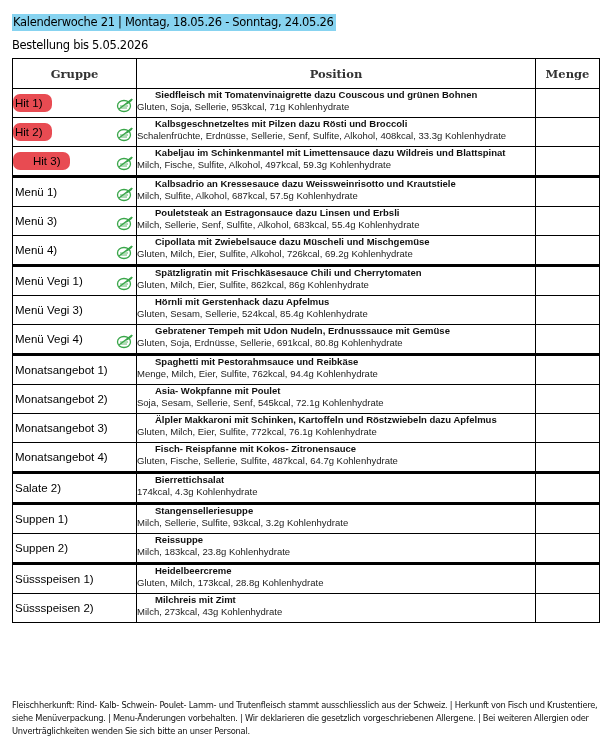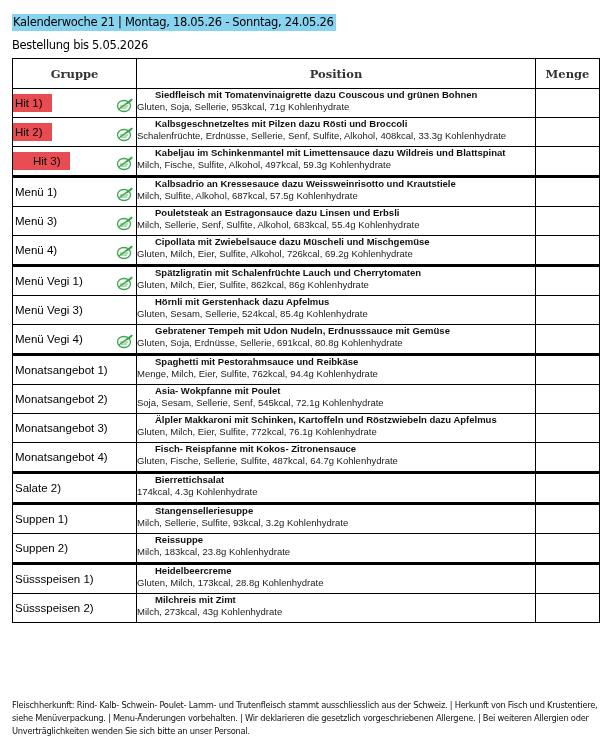--- a/index.html
+++ b/index.html
@@ -21,21 +21,21 @@
     table.menu th {
       height: 29px; font-family: "DejaVu Serif", serif; font-weight: bold; font-size: 11.5px; color: #333;
       text-align: center; vertical-align: middle;
     }
     col.c-group { width: 124px; }
     col.c-pos { width: 399px; }
     col.c-qty { width: 64px; }
     tr.item td { height: 28px; }
     tr.item.thick td { border-bottom: 3px solid #000; }
     td.group { position: relative; font-size: 11.5px; vertical-align: middle; padding-left: 3px; }
-    .group-label { display: inline-block; padding: 2px 5px 2px 2px; line-height: 14px; }
+    .group-label { display: inline-block; padding: 2px 5px 2px 2px; line-height: 14px; border-radius: 7px; }
     .group-label.hit { background: #e84b52; padding-right: 10px; }
     .eco {
       position: absolute; right: 2px; top: 50%; width: 18px; height: 16px; margin-top: -6px;
     }
     td.position { vertical-align: top; padding: 2px 0 0 3px; overflow: hidden; white-space: nowrap; }
     .dish { font-size: 9.5px; font-weight: bold; line-height: 12px; color: #111; margin-left: 18px; }
     .info { font-size: 9.5px; line-height: 12px; color: #222; }
     td.qty { }
     .footer {
       position: absolute; left: 12px; top: 699px; width: 592px;
@@ -155,21 +155,21 @@
       <tr class="item">
         <td class="group"><span class="group-label">Menü Vegi 1)</span><span class="eco">
   <svg viewBox="0 0 18 16" width="18" height="16">
     <ellipse cx="8" cy="9" rx="6.5" ry="5.5" fill="none" stroke="#3aa64a" stroke-width="1.3"></ellipse>
     <path d="M3 12 L16 2" stroke="#3aa64a" stroke-width="1.4"></path>
     <path d="M9 8 Q13 3 17 2 Q15 6 9 8 Z" fill="#3aa64a"></path>
     <path d="M4 9 H12 M5 11 H11" stroke="#3aa64a" stroke-width="0.8"></path>
   </svg>
 </span></td>
         <td class="position">
-          <div class="dish">Spätzligratin mit Schalenfrüchte Lauch und Cherrytomaten</div>
+          <div class="dish">Spätzligratin mit Frischkäsesauce Chili und Cherrytomaten</div>
           <div class="info">Gluten, Milch, Eier, Sulfite, 862kcal, 86g Kohlenhydrate</div>
         </td>
         <td class="qty"></td>
       </tr>
       <tr class="item">
         <td class="group"><span class="group-label">Menü Vegi 3)</span></td>
         <td class="position">
           <div class="dish">Hörnli mit Gerstenhack dazu Apfelmus</div>
           <div class="info">Gluten, Sesam, Sellerie, 524kcal, 85.4g Kohlenhydrate</div>
         </td>

